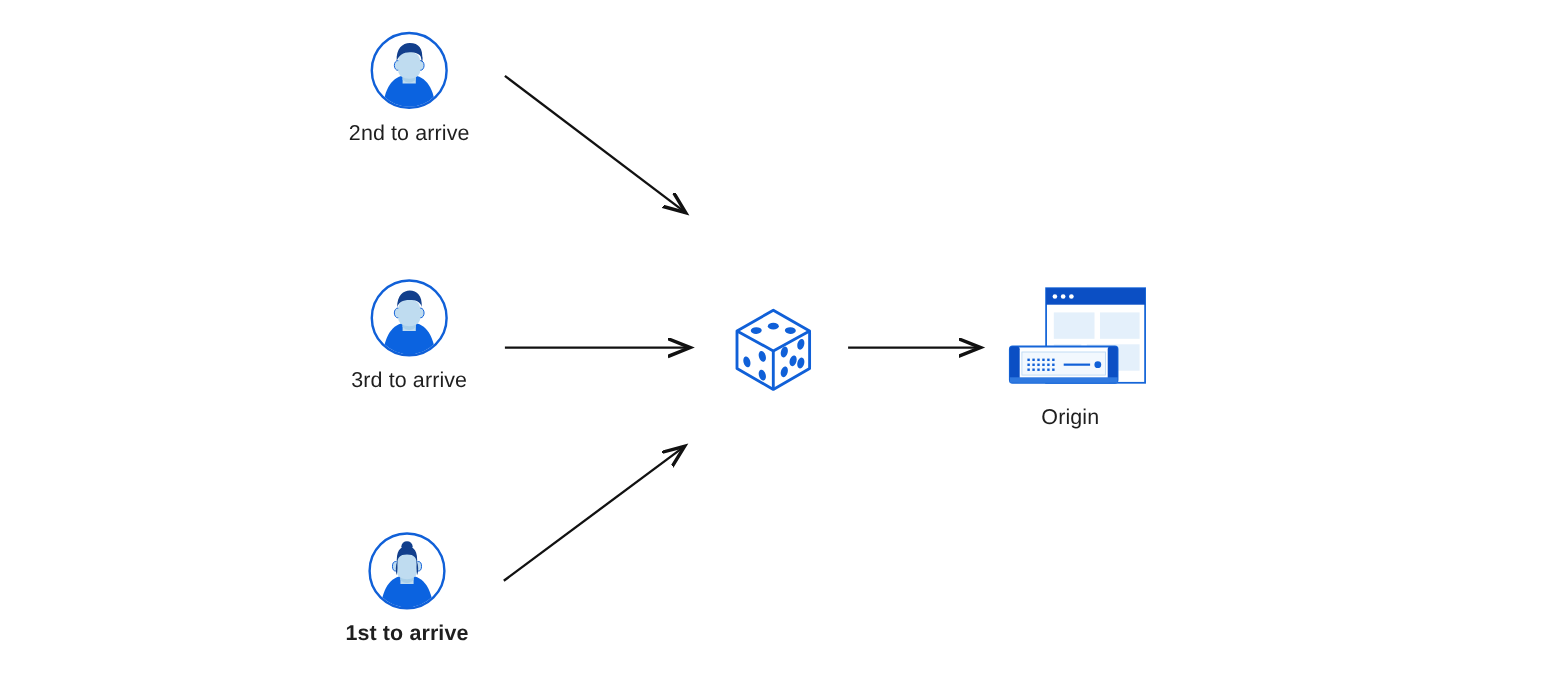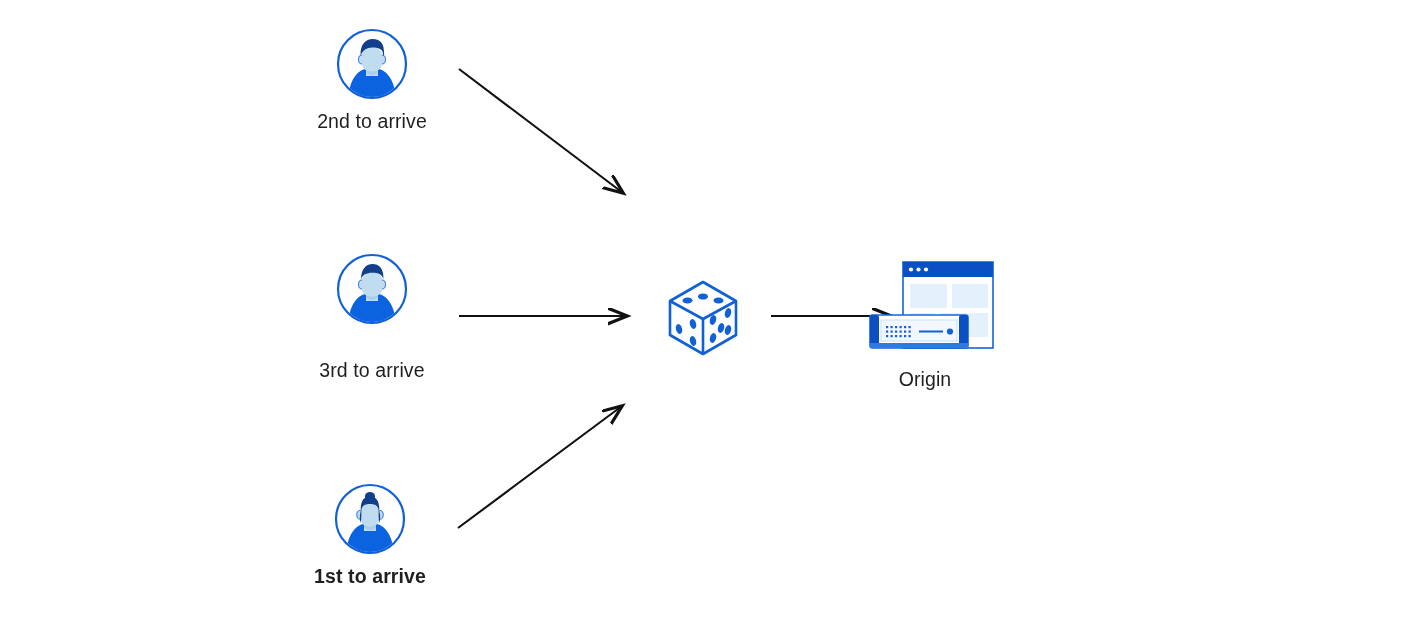--- a/index.html
+++ b/index.html
@@ -79,21 +79,21 @@
           <ellipse cx="46.4" cy="31.5" rx="3.1" ry="4.4" fill="#bfdcf0" stroke="#1060d8" stroke-width="0.9"></ellipse>
           <path d="M26 28 C26 16 46 16 46 28 L46 36 C46 46 26 46 26 36 Z" fill="#bfdcf0"></path>
           <path d="M24.6 27.5 C24 16 30 11 36.5 11 C45 11 48.6 16.5 47.8 25.5 C47 22.5 44 20 38 19.5 C31 19 27 22 24.6 27.5 Z" fill="#123f8c"></path>
           <path d="M45.5 20 C48.5 22.5 48.6 26 47.6 28.5 L46.6 24 Z" fill="#123f8c"></path>
         </g>
       </svg>
     </div>
     <div class="node-label">2nd to arrive</div>
   </div>
 
-  <div class="node" style="left:302px; top:253px; width:140px;gap:24px;">
+  <div class="node" style="left:302px; top:253px; width:140px;">
     <div class="avatar-wrap">
       <svg viewBox="0 0 72 72" width="72" height="72">
         <circle cx="36" cy="36" r="34" fill="#ffffff" stroke="#1060d8" stroke-width="2.2"></circle>
         <clipPath id="clip3rd">
             <circle cx="36" cy="36" r="33"></circle>
           </clipPath>
         <g clip-path="url(#clip3rd)">
           <path d="M36 40 C22 40 14 50 12 70 L60 70 C58 50 50 40 36 40 Z" fill="#0b63e0"></path>
           <path d="M30 38 L42 38 L42 48 L30 48 Z" fill="#bfdcf0"></path>
           <path d="M30 44 C33 48 39 48 42 44 L42 38 L30 38 Z" fill="#a9cfe8"></path>
@@ -157,21 +157,21 @@
           <ellipse cx="68" cy="41" rx="3.1" ry="5" transform="rotate(16 68 41)"></ellipse>
           <ellipse cx="61" cy="56" rx="3.1" ry="5" transform="rotate(16 61 56)"></ellipse>
           <ellipse cx="68" cy="58" rx="3.1" ry="5" transform="rotate(16 68 58)"></ellipse>
           <ellipse cx="53" cy="66" rx="3.1" ry="5" transform="rotate(16 53 66)"></ellipse>
         </g>
       </svg>
     </div>
     <div class="node-label"></div>
   </div>
 
-  <div class="node" style="left:860px; top:258px; width:130px;">
+  <div class="node" style="left:908px; top:258px; width:130px;">
     <div class="origin-wrap">
       <svg viewBox="0 0 130 100" width="130" height="100">
 
         <g>
           <rect x="36" y="4" width="90" height="86" fill="#ffffff" stroke="#1565d8" stroke-width="1.6"></rect>
           <rect x="36" y="4" width="90" height="15" fill="#0b4fc4"></rect>
           <circle cx="44" cy="11.5" r="2.1" fill="#ffffff"></circle>
           <circle cx="51.5" cy="11.5" r="2.1" fill="#ffffff"></circle>
           <circle cx="59" cy="11.5" r="2.1" fill="#ffffff"></circle>
           <rect x="43" y="26" width="37" height="24" fill="#e4f0fb"></rect>

